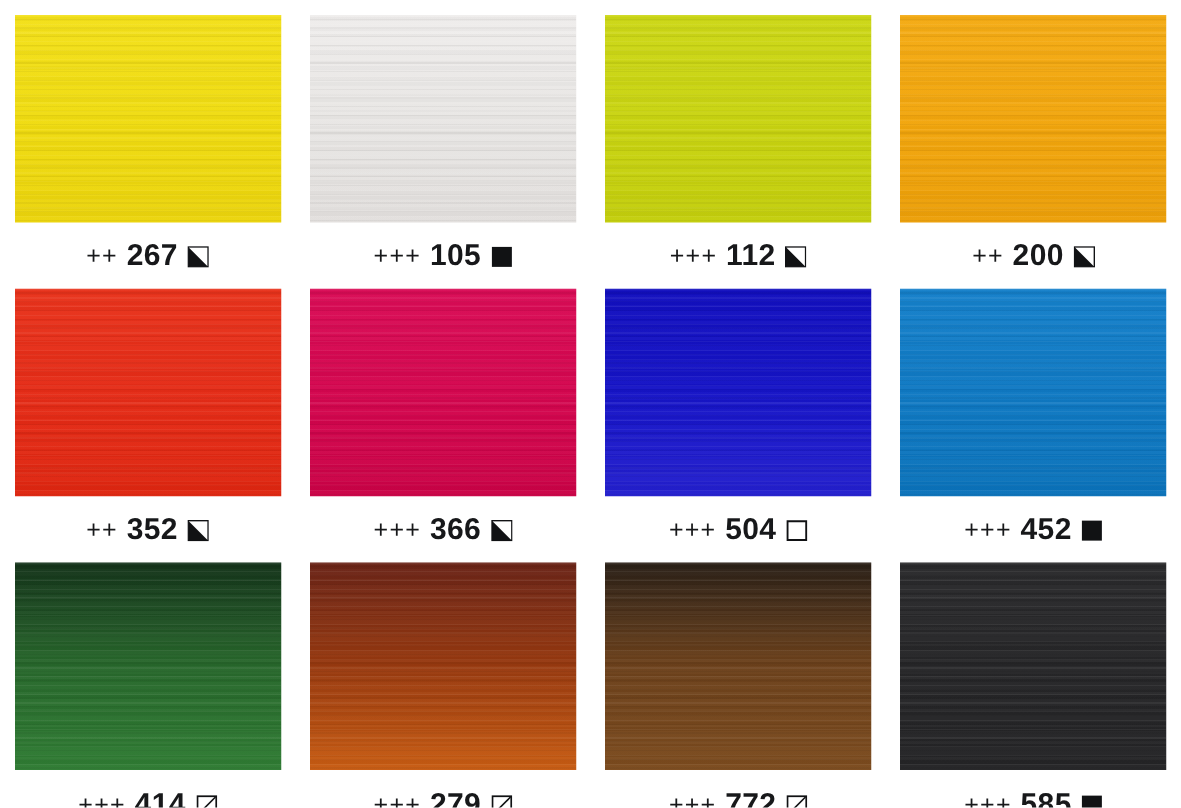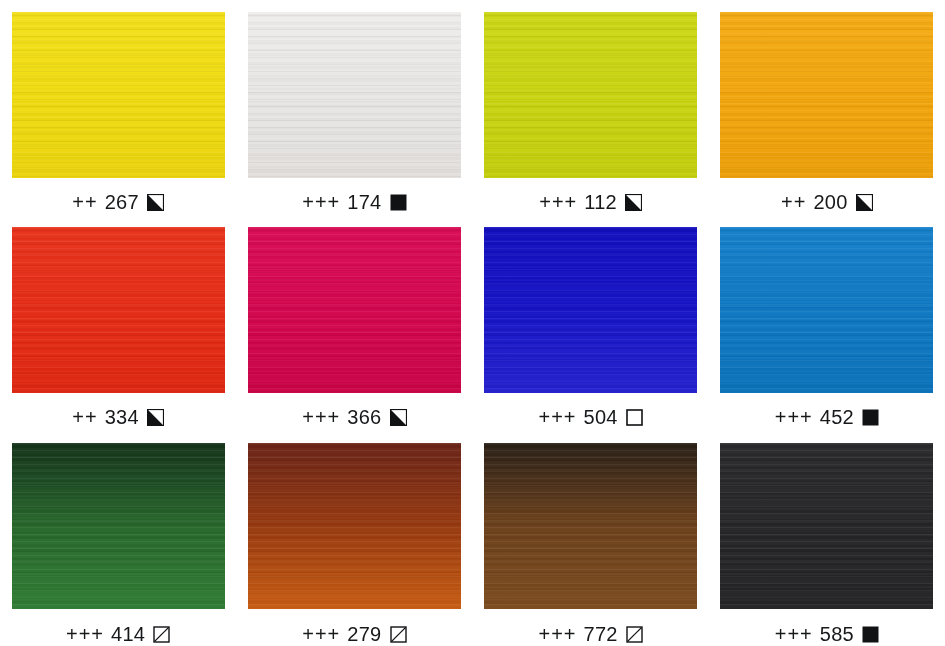--- a/index.html
+++ b/index.html
@@ -83,21 +83,22 @@
     font-size: 20px;
     color: #17181a;
     letter-spacing: 0.3px;
     white-space: nowrap;
   }
   .label-rating {
     font-size: 20px;
     letter-spacing: 1px;
   }
   .label-number {
-    font-size: 20px;
+    font-size: 24px;
+    font-weight: bold;
   }
   .opacity-mark {
     display: inline-block;
     width: 17px;
     height: 17px;
     position: relative;
     box-sizing: border-box;
     margin-left: 1px;
   }
   .opacity-mark svg { display: block; }
@@ -119,21 +120,21 @@
             <rect x="0.5" y="0.5" width="16" height="16" fill="#ffffff" stroke="#111214" stroke-width="1.2"></rect>
             <polygon points="0.6,0.6 16.4,16.4 0.6,16.4" fill="#111214"></polygon>
           </svg>
         </span>
       </div>
     </div>
     <div class="swatch-cell row-1">
       <div class="swatch-chip" style="background: linear-gradient(rgb(239, 237, 236) 0%, rgb(233, 231, 229) 48%, rgb(226, 223, 221) 100%);"></div>
       <div class="swatch-label">
         <span class="label-rating">+++</span>
-        <span class="label-number">174</span>
+        <span class="label-number">105</span>
         <span class="opacity-mark">
           <svg width="17" height="17" viewBox="0 0 17 17">
             <rect x="0.5" y="0.5" width="16" height="16" fill="#111214"></rect>
           </svg>
         </span>
       </div>
     </div>
     <div class="swatch-cell row-1">
       <div class="swatch-chip" style="background: linear-gradient(rgb(204, 215, 22) 0%, rgb(201, 212, 17) 48%, rgb(195, 206, 12) 100%);"></div>
       <div class="swatch-label">
@@ -157,21 +158,21 @@
             <rect x="0.5" y="0.5" width="16" height="16" fill="#ffffff" stroke="#111214" stroke-width="1.2"></rect>
             <polygon points="0.6,0.6 16.4,16.4 0.6,16.4" fill="#111214"></polygon>
           </svg>
         </span>
       </div>
     </div>
     <div class="swatch-cell row-2">
       <div class="swatch-chip" style="background: linear-gradient(rgb(232, 51, 28) 0%, rgb(229, 44, 23) 48%, rgb(222, 38, 16) 100%);"></div>
       <div class="swatch-label">
         <span class="label-rating">++</span>
-        <span class="label-number">334</span>
+        <span class="label-number">352</span>
         <span class="opacity-mark">
           <svg width="17" height="17" viewBox="0 0 17 17">
             <rect x="0.5" y="0.5" width="16" height="16" fill="#ffffff" stroke="#111214" stroke-width="1.2"></rect>
             <polygon points="0.6,0.6 16.4,16.4 0.6,16.4" fill="#111214"></polygon>
           </svg>
         </span>
       </div>
     </div>
     <div class="swatch-cell row-2">
       <div class="swatch-chip" style="background: linear-gradient(rgb(217, 12, 86) 0%, rgb(212, 6, 79) 48%, rgb(202, 2, 70) 100%);"></div>

